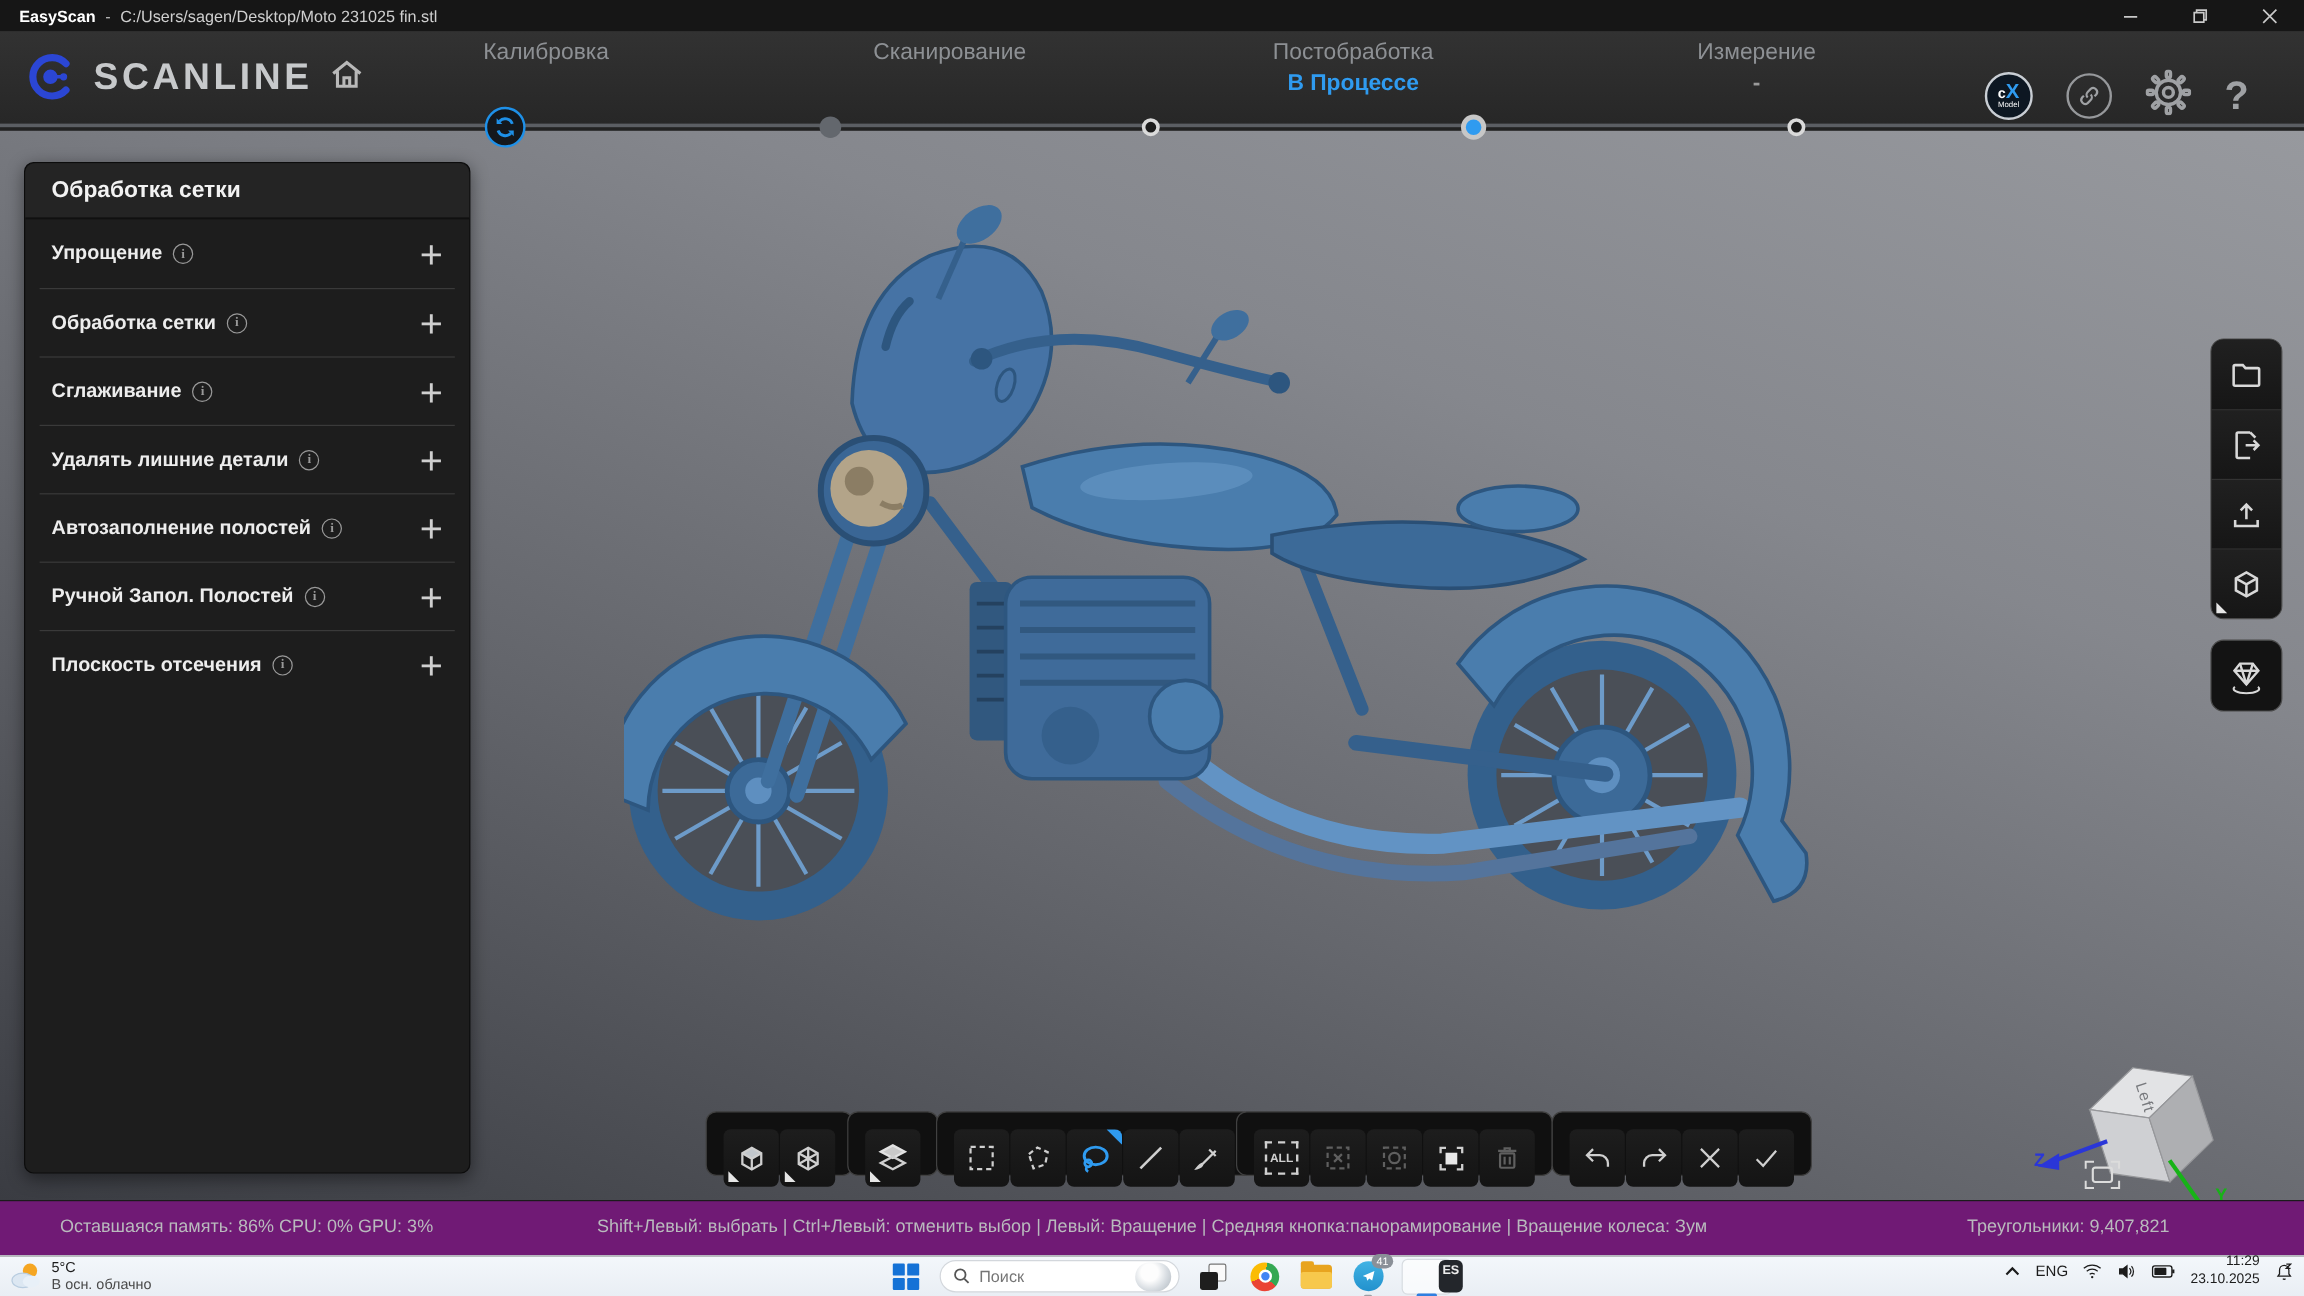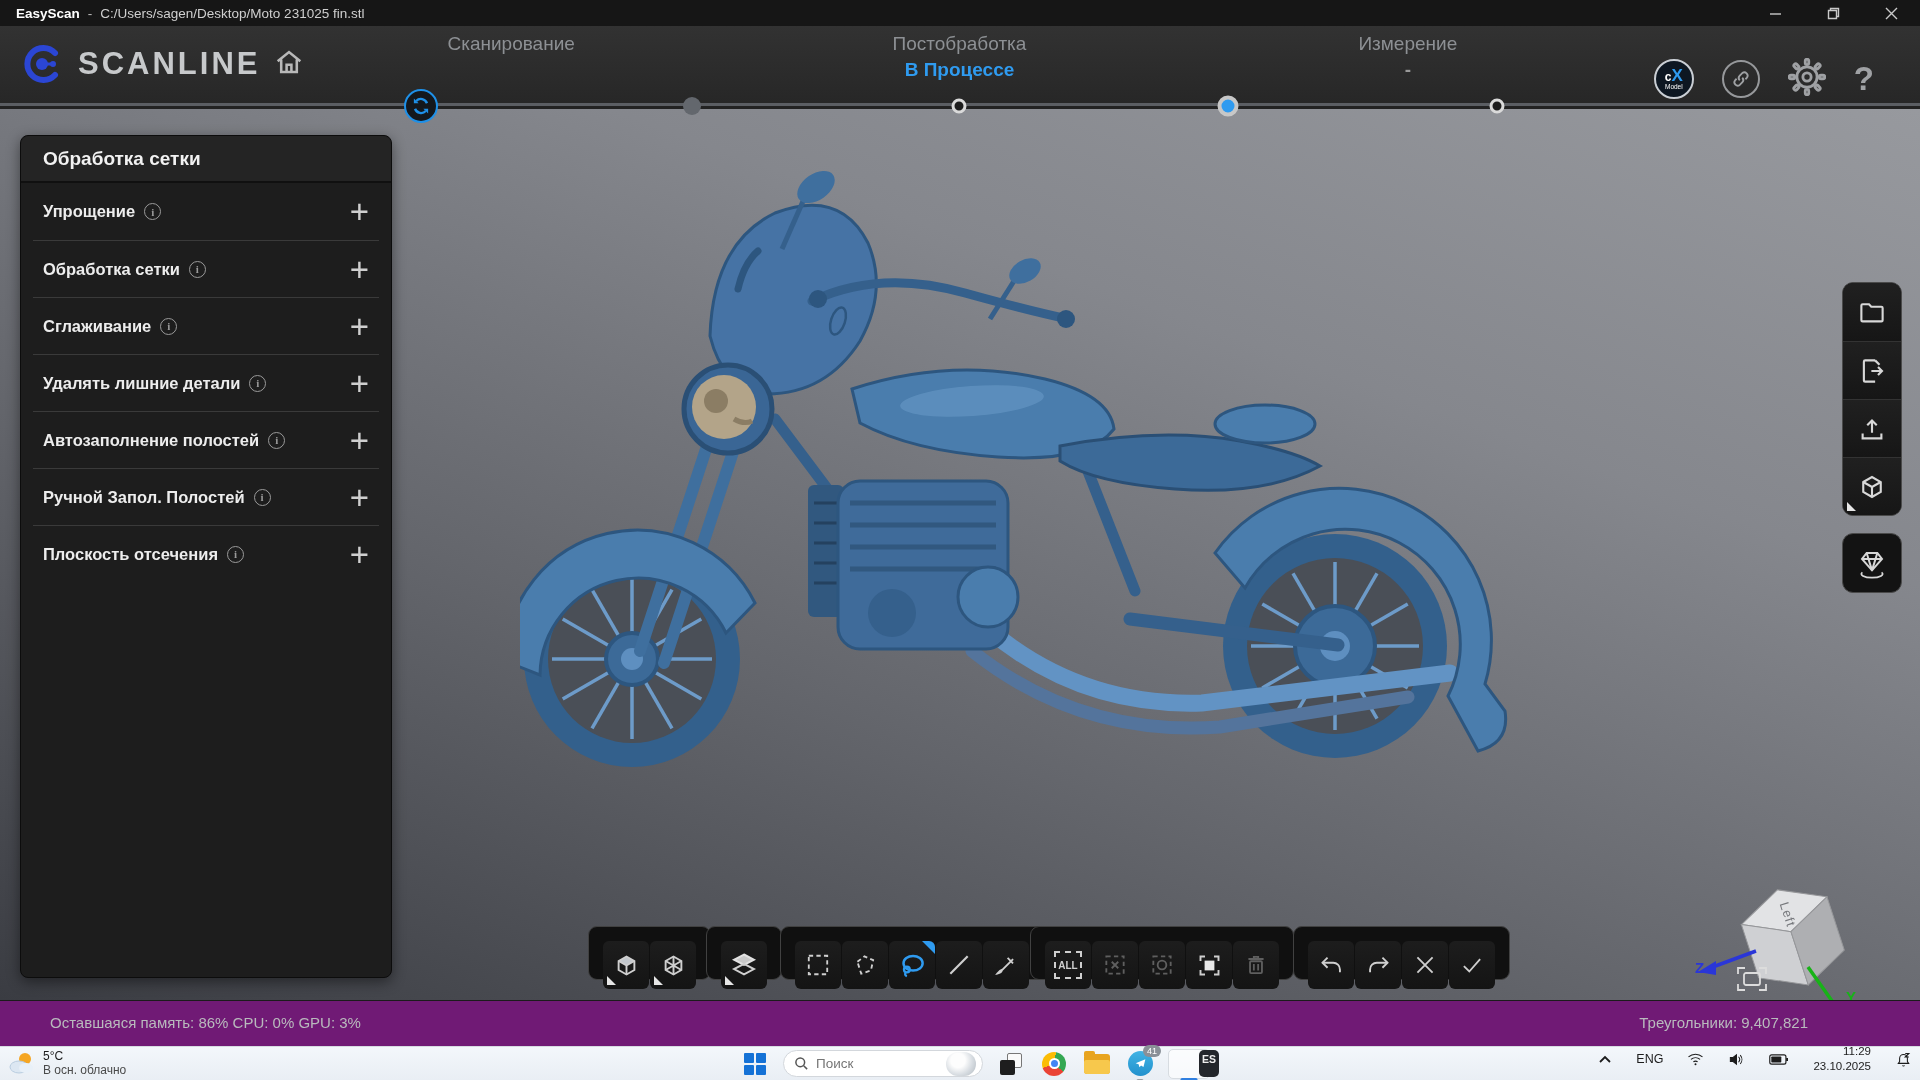--- a/index.html
+++ b/index.html
@@ -152,21 +152,21 @@
   .tb-btn.active-app { background:rgba(255,255,255,.65); border:1px solid #d7dce1;padding-left:40px; }
   .run-ind { position:absolute; bottom:-3px; left:50%; transform:translateX(-50%); height:3px;
              border-radius:2px; }
   .run-ind.gray { width:7px; background:#9aa0a6; }
   .run-ind.blue { width:17px; background:#2f7fe0; }
   .taskview-ic { position:relative; width:24px; height:24px; }
   .taskview-ic .b { position:absolute; right:1px; top:1px; width:15px; height:15px; background:#fafafa;
                     border:1px solid #777; border-radius:2px; }
   .taskview-ic .f { position:absolute; left:1px; bottom:1px; width:15px; height:15px; background:#1e1e1e;
                     border-radius:2px; }
-  .tray { position:absolute; right:8px; top:0; height:24px; display:flex; align-items:center; gap:24px; }
+  .tray { position:absolute; right:8px; top:0; height:24px; display:flex; align-items:center; gap:12px; }
   .tray svg { stroke:#1c1c1c; fill:none; stroke-width:1.5; }
   .tray .lang { font-size:12.5px; color:#1c1c1c; }
   .clock { text-align:right; font-size:11.5px; color:#1c1c1c; line-height:1.3; cursor:pointer; }
 </style>
 </head>
 <body>
 
 <div class="app">
 
   <div class="titlebar">
@@ -202,20 +202,24 @@
       </svg>
       <span class="brand">ScanLine</span>
       <span class="home-icon">
         <svg width="34" height="34" viewBox="0 0 24 24">
           <path d="M4 11.5L12 5l8 6.5M6.5 10.2V19h11v-8.8M10.3 19v-5h3.4v5"></path>
         </svg>
       </span>
     </div>
 
     <div class="steps">
+      <div class="step">
+        <span class="lbl">Калибровка</span>
+        <span class="sts"></span>
+      </div>
       <div class="step">
         <span class="lbl">Сканирование</span>
         <span class="sts"></span>
       </div>
       <div class="step">
         <span class="lbl">Постобработка</span>
         <span class="sts current">В Процессе</span>
       </div>
       <div class="step">
         <span class="lbl">Измерение</span>
@@ -553,20 +557,21 @@
     <div class="fit-btn">
       <svg width="30" height="24" viewBox="0 0 30 24">
         <path d="M1 7V1h7M22 1h7v6M29 17v6h-7M8 23H1v-6"></path>
         <rect x="7" y="6" width="16" height="12" rx="2"></rect>
       </svg>
     </div>
   </div>
 
   <div class="statusbar">
     <span class="sys">Оставшаяся память: 86% CPU: 0% GPU: 3%</span>
+    <span class="hints">Shift+Левый: выбрать | Ctrl+Левый: отменить выбор | Левый: Вращение | Средняя кнопка:панорамирование | Вращение колеса: Зум</span>
     <span class="tri">Треугольники: 9,407,821</span>
   </div>
 
   <div class="taskbar">
     <div class="weather">
       <svg width="28" height="26" viewBox="0 0 28 26">
         <circle cx="17" cy="9" r="6" fill="#f5a623"></circle>
         <ellipse cx="11" cy="17" rx="9" ry="6" fill="#dce7f2" stroke="#b9cde0" stroke-width="1"></ellipse>
         <ellipse cx="18" cy="18" rx="7" ry="5" fill="#e8f0f8"></ellipse>
       </svg>

